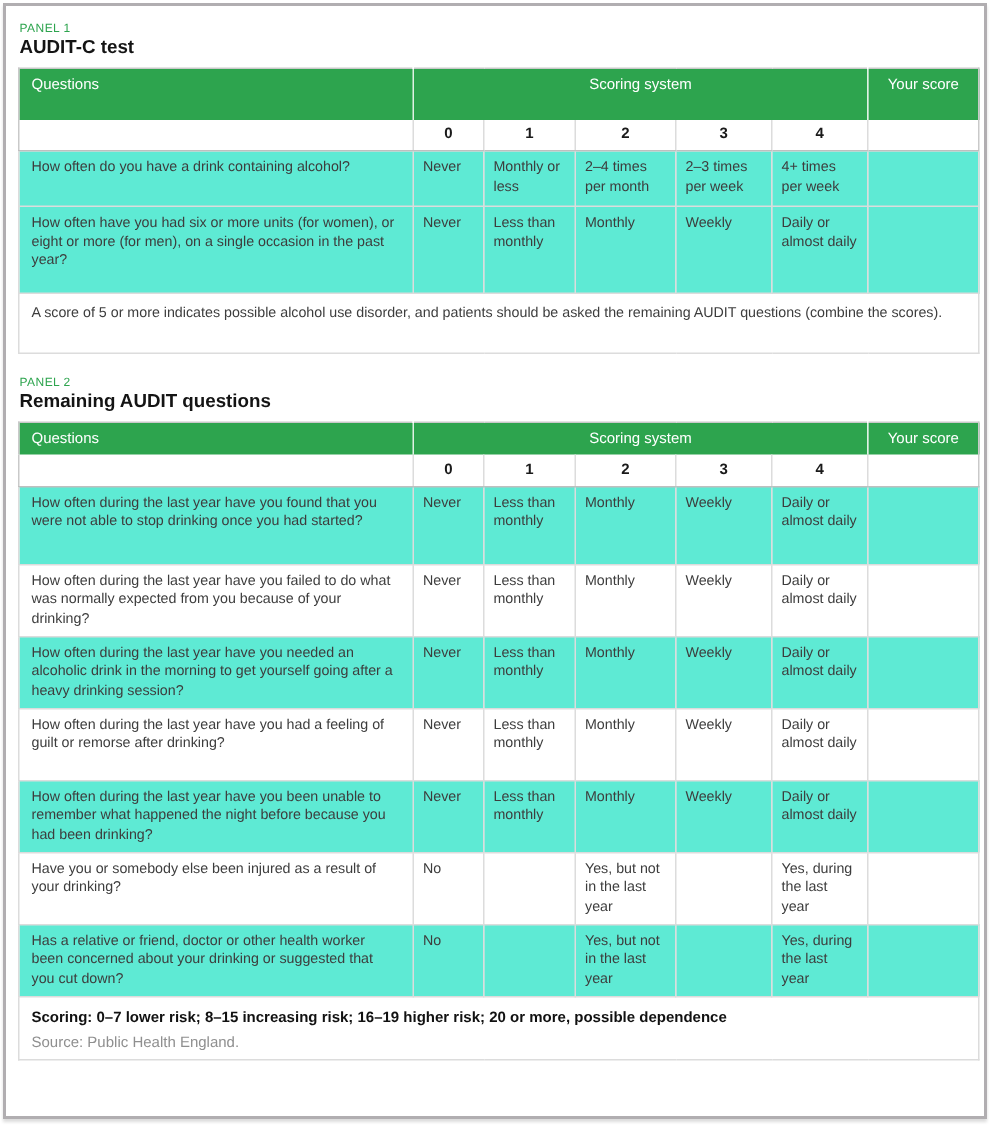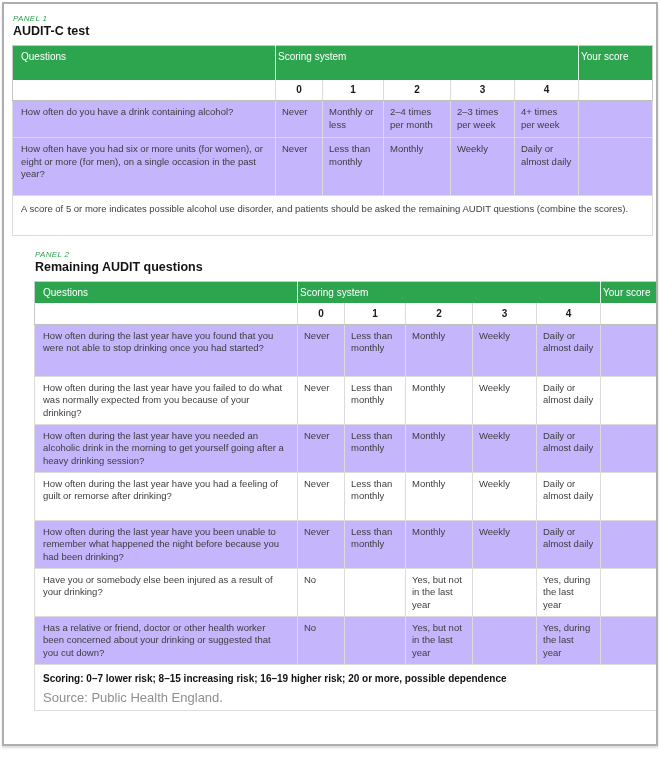--- a/index.html
+++ b/index.html
@@ -9,65 +9,64 @@
     padding:2px 2px 0 2px;background:#fff;
   }
   .frame{
     box-sizing:border-box;
     border:2px solid #b1aeb1;
     box-shadow:0 2px 2px rgba(0,0,0,.14);
     padding:8px 8px 4px 8px;
     height:744px;overflow:hidden;background:#fff;
   }
   .panel{margin:0;}
-  .panel + .panel{margin-top:14px;margin-left:22px;}
+  .panel + .panel{margin-top:14px;}
   .panel-label{
     color:#2da44e;font-size:8px;font-weight:400;letter-spacing:.3px;
     margin:2px 0 1px 1px;
-    font-style:italic;
   }
   .panel-title{
     font-size:12.5px;font-weight:bold;color:#141414;
     margin:0 0 7px 1px;
   }
   table.tbl{
     border-collapse:collapse;table-layout:fixed;width:640px;
     border:1px solid #c9c9c9;
   }
   
   tr.gh th{
     background:#2da44e;color:#fff;
     font-size:10px;font-weight:normal;text-align:left;
     padding:5px 8px;vertical-align:top;
   }
   tr.gh th + th{border-left:1px solid rgba(255,255,255,.85);}
-  tr.gh th.c{text-align:left;padding-left:2px;padding-right:2px;}
+  tr.gh th.c{text-align:center;padding-left:2px;padding-right:2px;}
   tr.gh-tall{height:34px;}
   tr.gh-short{height:21px;}
   
   tr.num{height:21px;}
   tr.num td{
     font-size:10px;font-weight:bold;color:#1a1a1a;text-align:center;
     padding:3px 0;vertical-align:middle;
     border-left:1px solid #dcdcdc;border-bottom:1px solid #bfbfbf;
   }
   tr.num td:first-child{border-left:none;}
   
   tbody td{
     border:1px solid #dcdcdc;
     font-size:9.5px;color:#3d3d3d;line-height:1.32;
     padding:5px 6px 4px 6px;vertical-align:top;
     background:#fff;
   }
   tbody td.q{padding-left:8px;padding-right:12px;}
-  tr.alt td{background:#c4b5fd;}
+  tr.alt td{background:#5eead4;}
   tr.note td{background:#fff;padding:7px 8px 6px 8px;}
   tr.footer td{background:#fff;padding:7px 8px 4px 8px;}
   .scoring-bold{font-size:10px;font-weight:bold;color:#111;}
-  .source{font-size:13px;color:#8f8f8f;margin-top:4px;}
+  .source{font-size:10px;color:#8f8f8f;margin-top:4px;}
 </style>
 </head>
 <body>
 
 <div class="page">
   <div class="frame">
 
     <section class="panel">
       <div class="panel-label">PANEL 1</div>
       <h2 class="panel-title">AUDIT-C test</h2>

